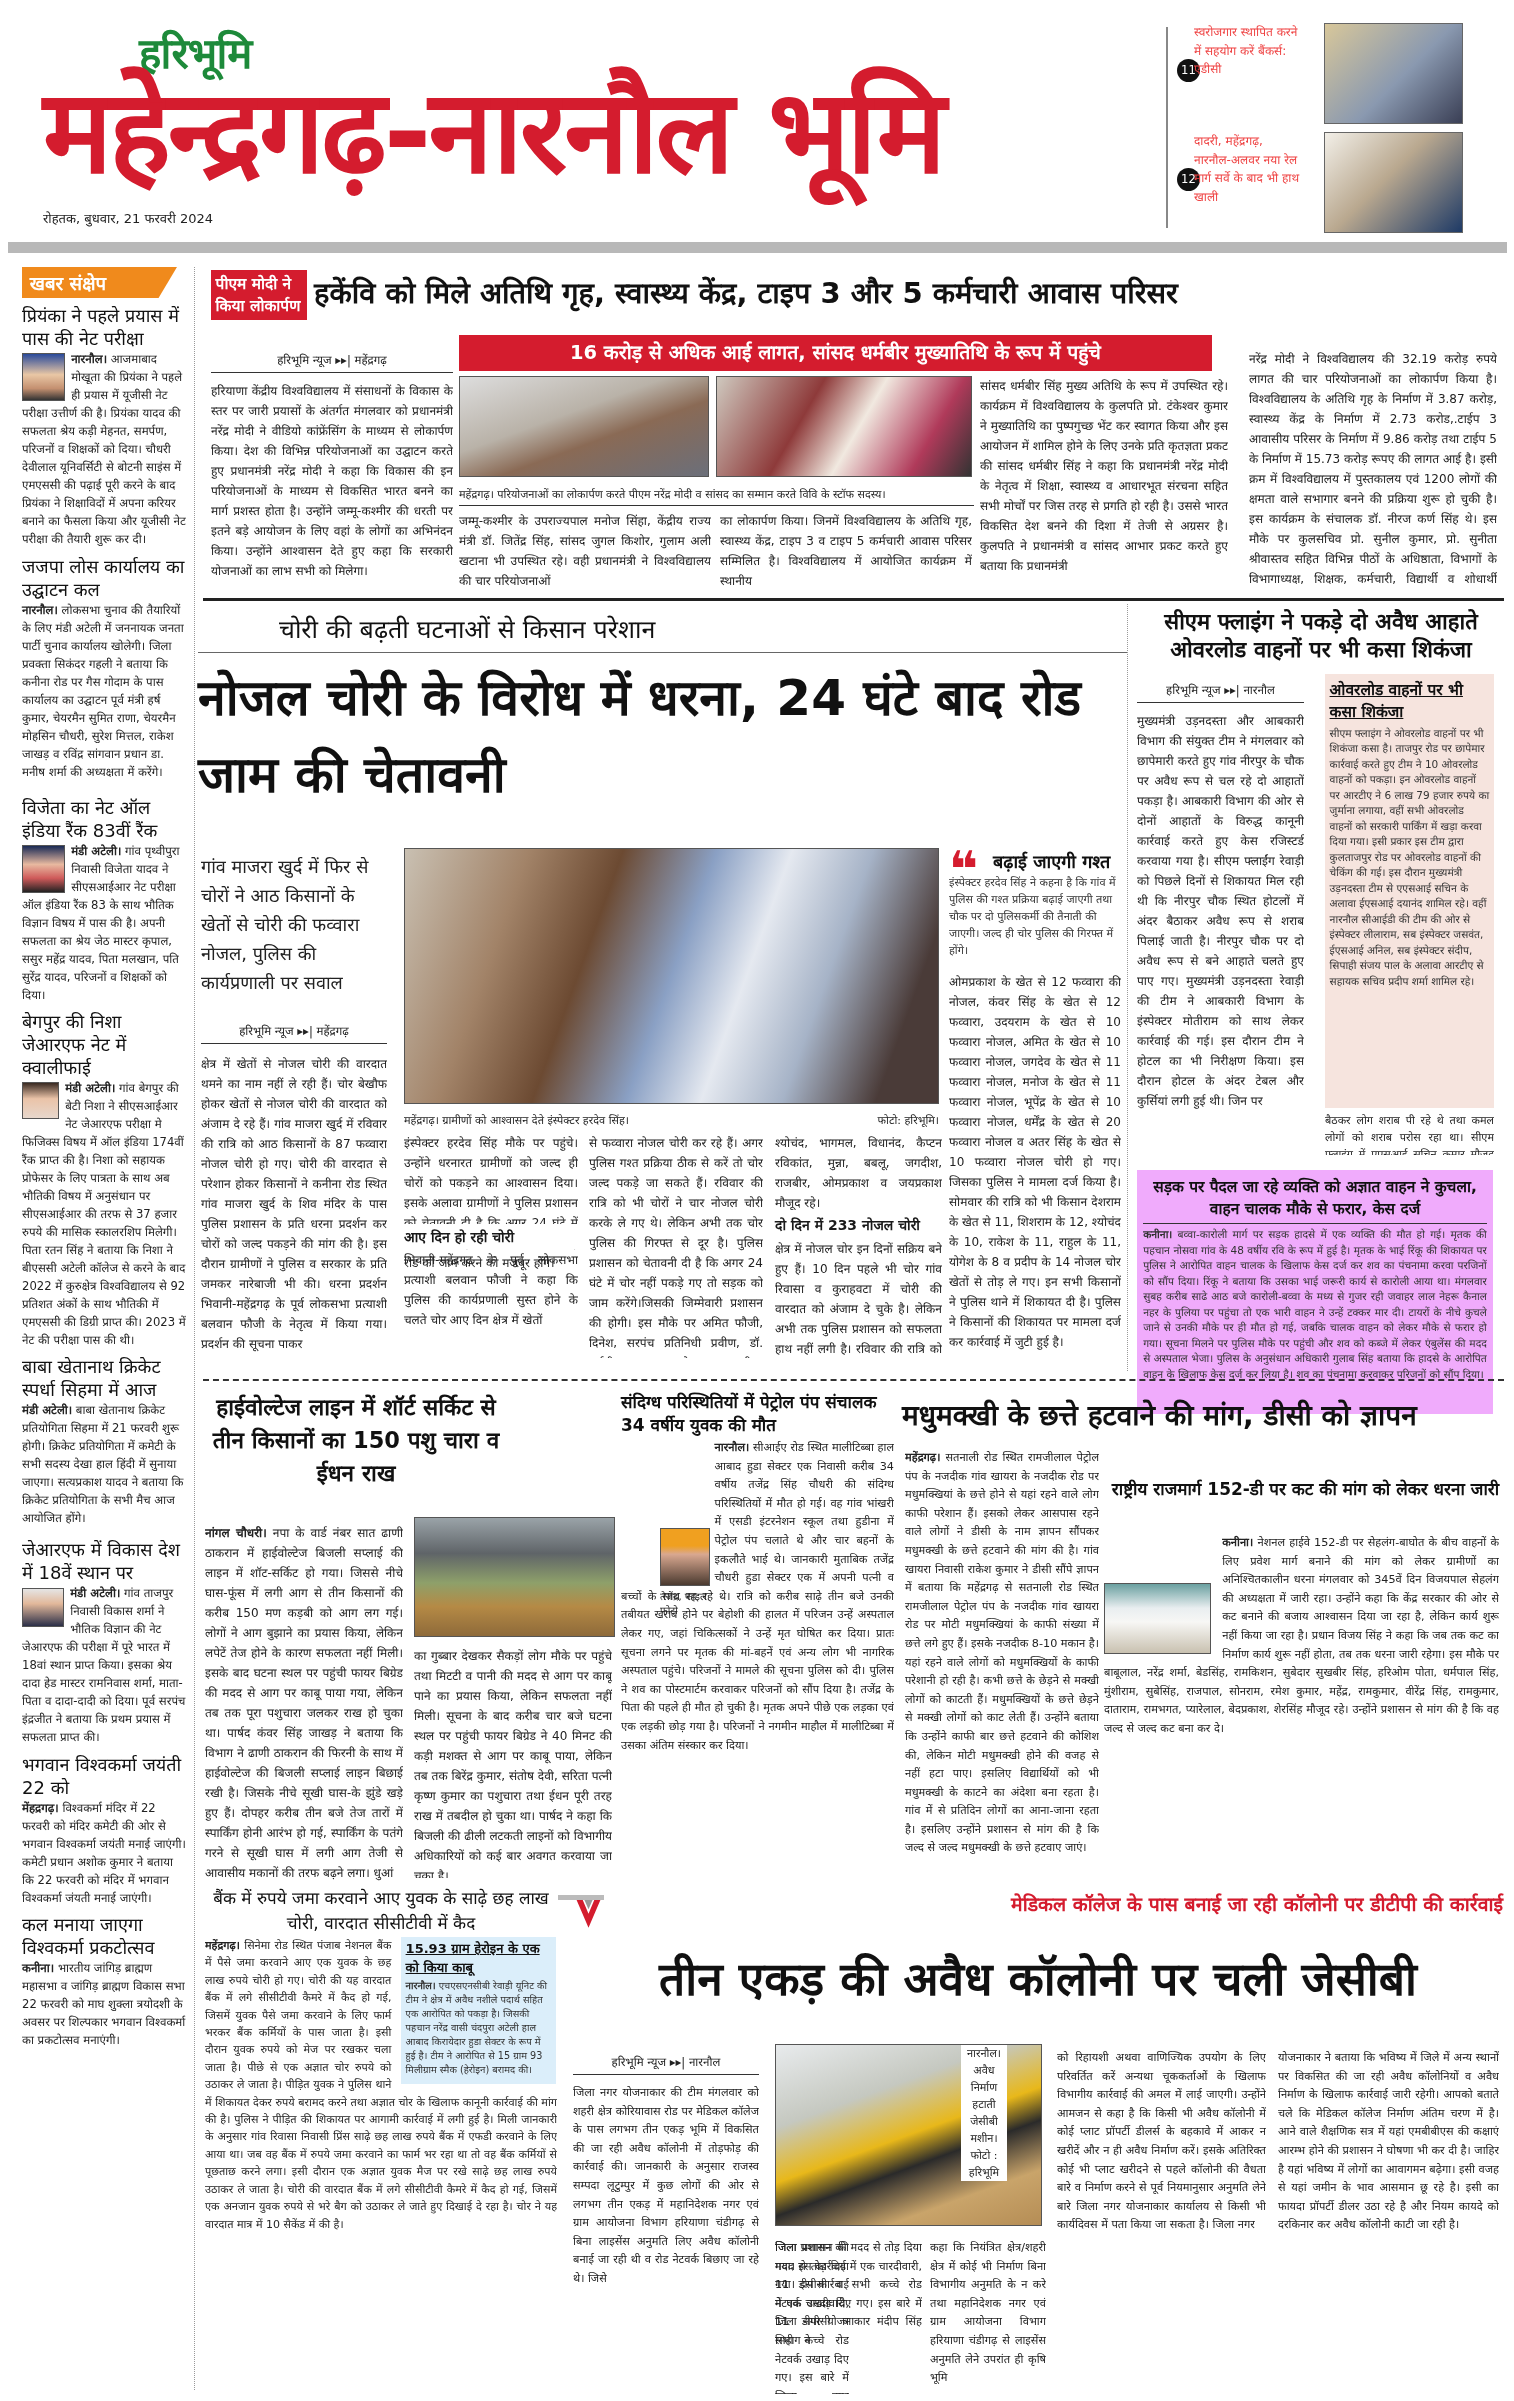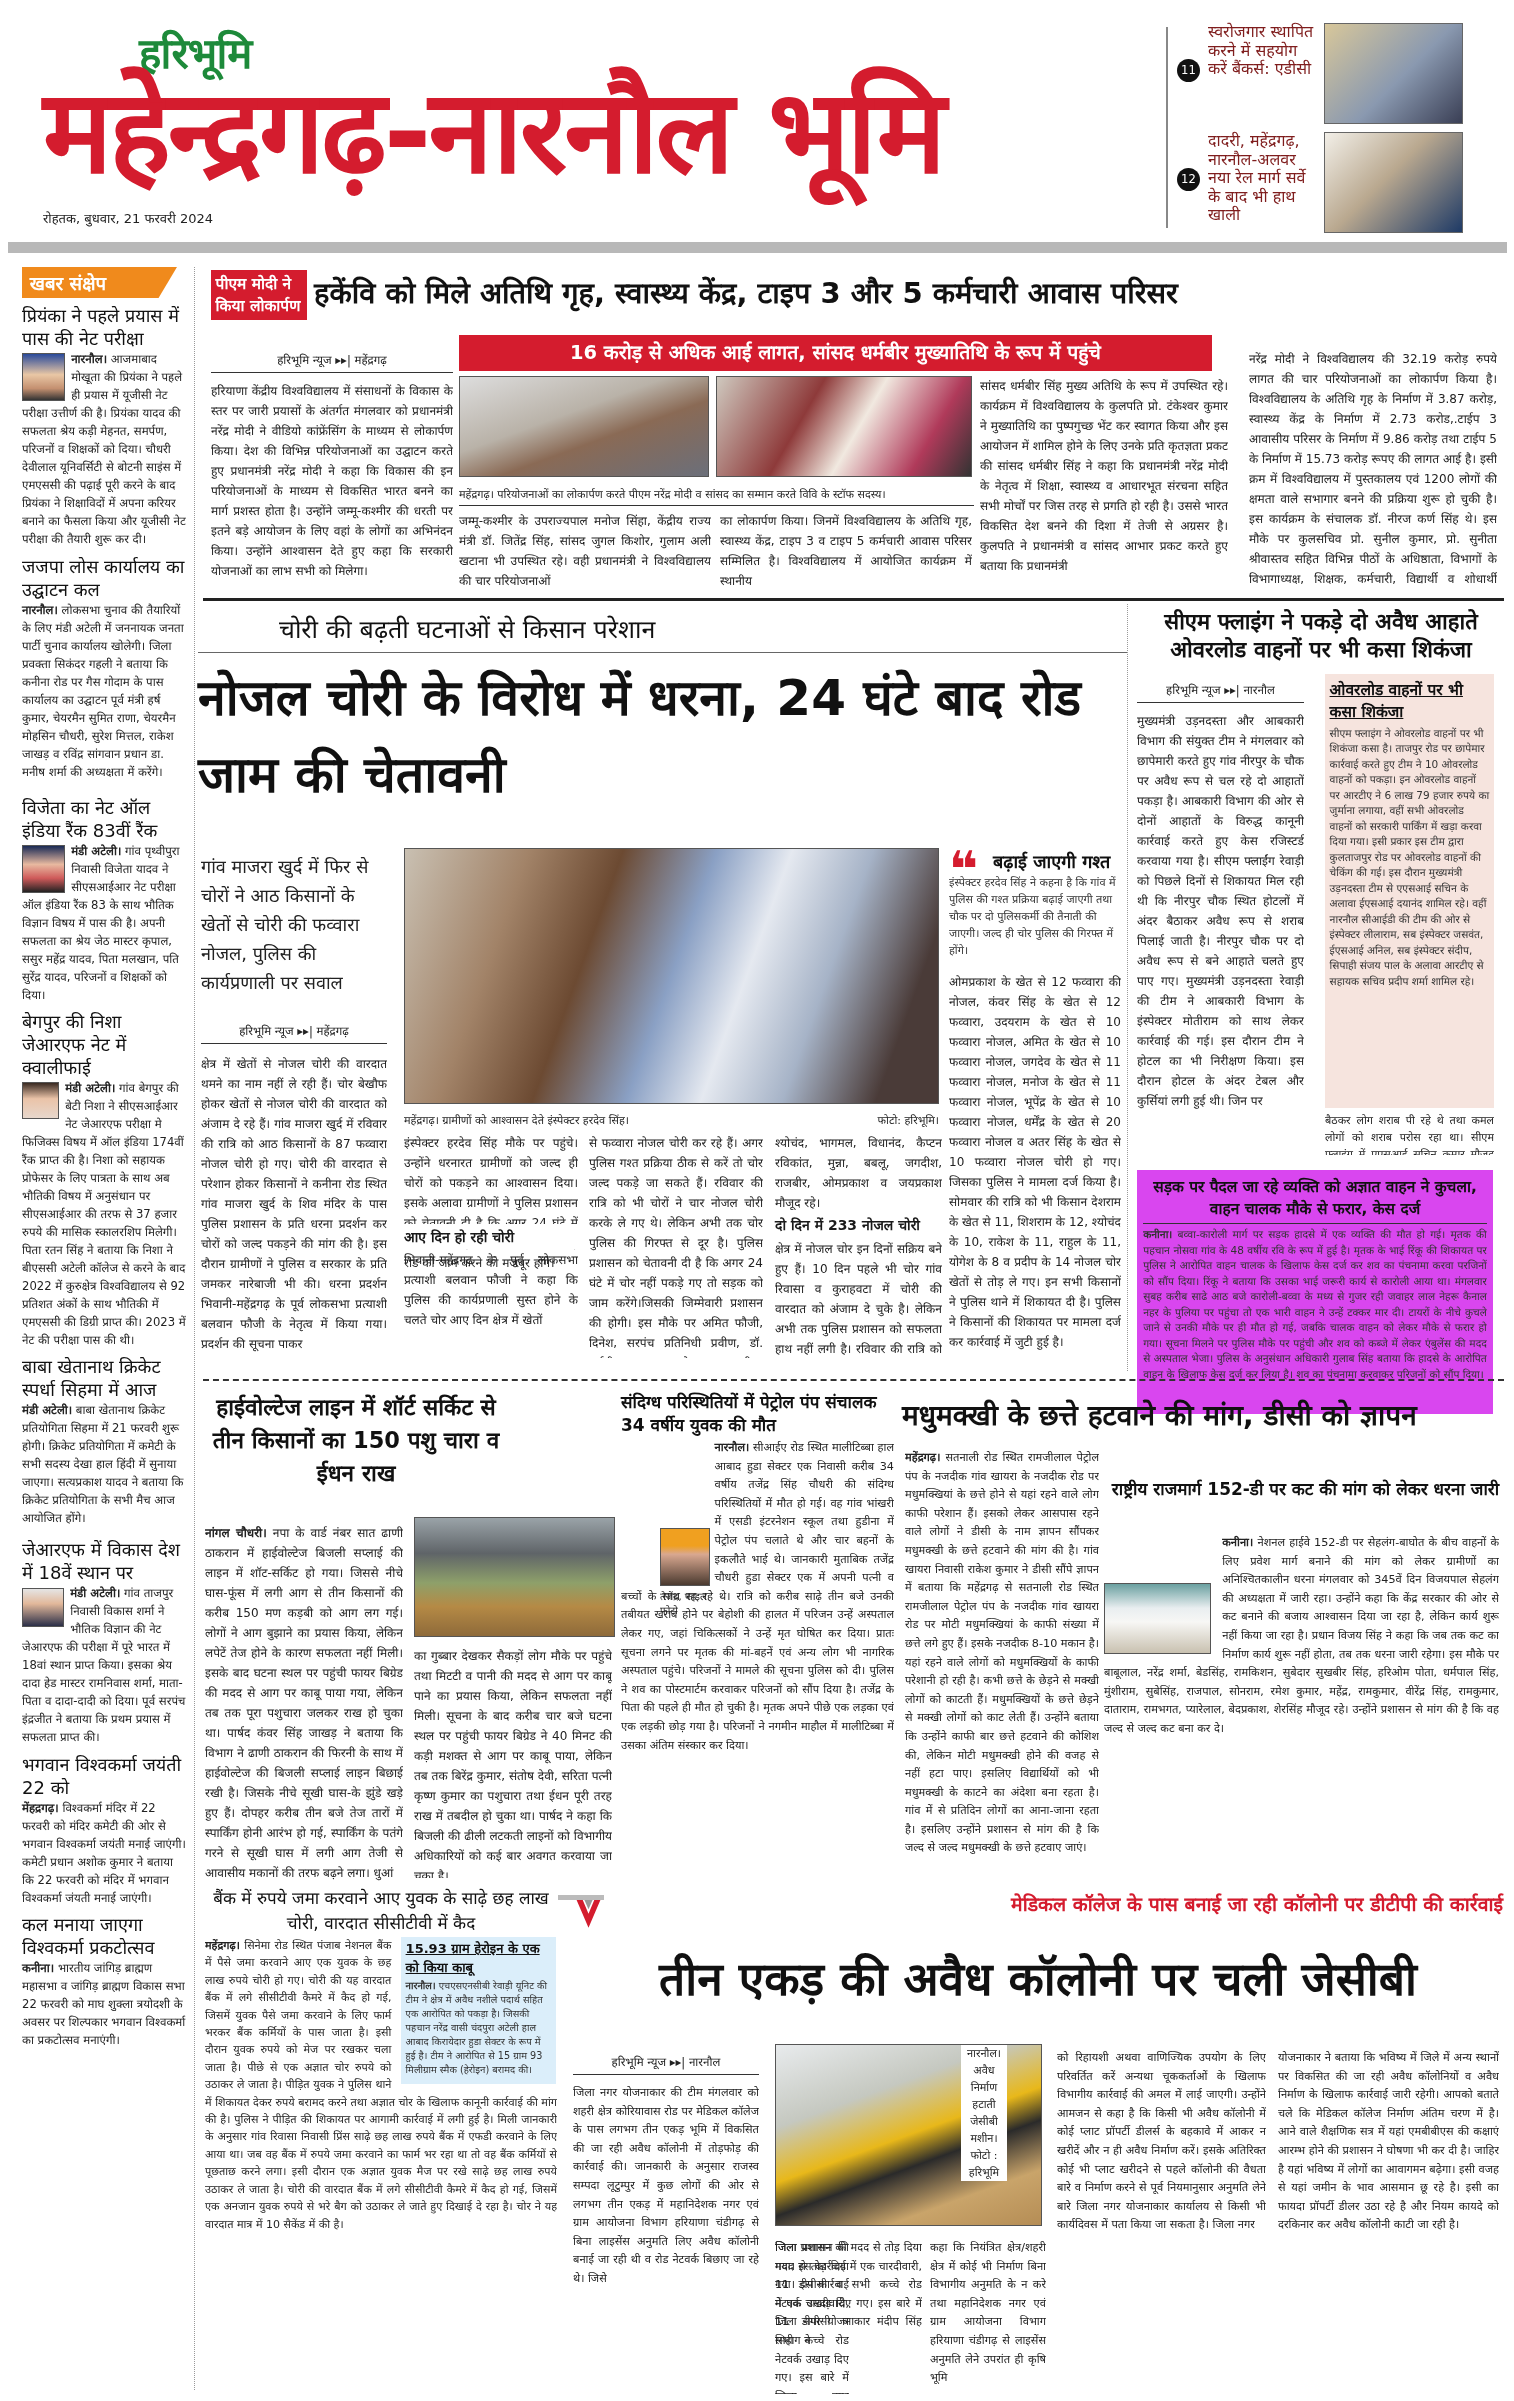--- a/index.html
+++ b/index.html
@@ -4,40 +4,40 @@
 <style>
 *{box-sizing:border-box;margin:0;padding:0}
 body{width:1514px;height:2401px;background:#fff;font-family:"DejaVu Sans",sans-serif;color:#1a1a1a;position:relative;overflow:hidden}
 .abs{position:absolute}
 .txt{font-size:12px;line-height:20px;text-align:justify;color:#222}
 .hdr-brand{left:139px;top:23px;font-size:42px;font-weight:bold;color:#1d8a3a;letter-spacing:-0.8px}
 .hdr-title{left:43px;top:54px;font-size:116px;font-weight:bold;color:#d41c2e;letter-spacing:-3.1px;line-height:155px;white-space:nowrap}
 .hdr-date{left:43px;top:209px;font-size:13px;color:#222}
 .teaser{left:1177px;width:325px;height:101px}
 .teaser .num{position:absolute;left:0;top:36px;width:23px;height:23px;border-radius:50%;background:#111;color:#fff;font-size:11.6px;font-weight:normal;text-align:center;line-height:23px}
-.teaser .t{position:absolute;left:31px;top:0;width:108px;font-size:16px;line-height:18.6px;color:#7f1d1d}
+.teaser .t{position:absolute;left:17px;top:0;width:108px;font-size:12px;line-height:18.6px;color:#ef4444}
 .teaser .ph{position:absolute;left:147px;top:0;width:139px;height:101px;background:linear-gradient(135deg,#d8c79a,#8a99b0 55%,#3a3f55);border:0.8px solid #666}
 .vsep{left:1166px;top:27px;width:1.5px;height:201px;background:#888}
 .grey-bar{left:7.7px;top:242px;width:1499px;height:11px;background:#b8b8b8}
 .sidebar{left:22px;top:267px;width:164px}
 .kicker{background:#f08a1c;color:#fff;font-weight:bold;font-size:18.6px;padding:3.1px 7.7px;width:155px;clip-path:polygon(0 0,100% 0,88% 100%,0 100%)}
 .sb-h{font-size:18px;font-weight:normal;line-height:23px;margin-top:6.2px;color:#111}
 .sb-p{font-size:11.6px;line-height:18px;color:#222}
 .sb-p b{font-weight:bold}
 .thumb{float:left;width:43px;height:48px;margin:3.1px 6.2px 1.5px 0;border:0.8px solid #555;background:linear-gradient(#2a4a9a,#e9c7a5 45%,#c49070 75%,#333)}
 .dotted-v{width:0;border-left:1.5px dotted #999}
 .red-tag{background:#d41c2e;color:#fff;font-weight:bold;font-size:18.6px;line-height:23px;padding:3.1px 4.6px}
 .big-h{font-weight:bold;color:#111;white-space:nowrap}
 .red-band{background:#d41c2e;color:#fff;font-weight:bold;text-align:center;white-space:nowrap}
 .byline{font-size:11.6px;color:#222;border-bottom:1.5px solid #333;padding-bottom:4.6px;text-align:center}
 .photo{border:0.8px solid #555}
 .caption{font-size:11px;color:#222}
 .dashline{border-top:2.3px dashed #333;height:0}
 .shade-pink{background:#f6e4de}
-.shade-beige{background:#d946ef}
+.shade-beige{background:#f0abfc}
 .shade-blue{background:#dbeefa}
 .hline{height:1.5px;background:#333}
 </style>
 </head>
 <body>
 
 <div class="abs hdr-brand">हरिभूमि</div>
 <div class="abs hdr-title">महेन्द्रगढ़-नारनौल भूमि</div>
 <div class="abs hdr-date">रोहतक, बुधवार, 21 फरवरी 2024</div>
 <div class="abs vsep"></div>

